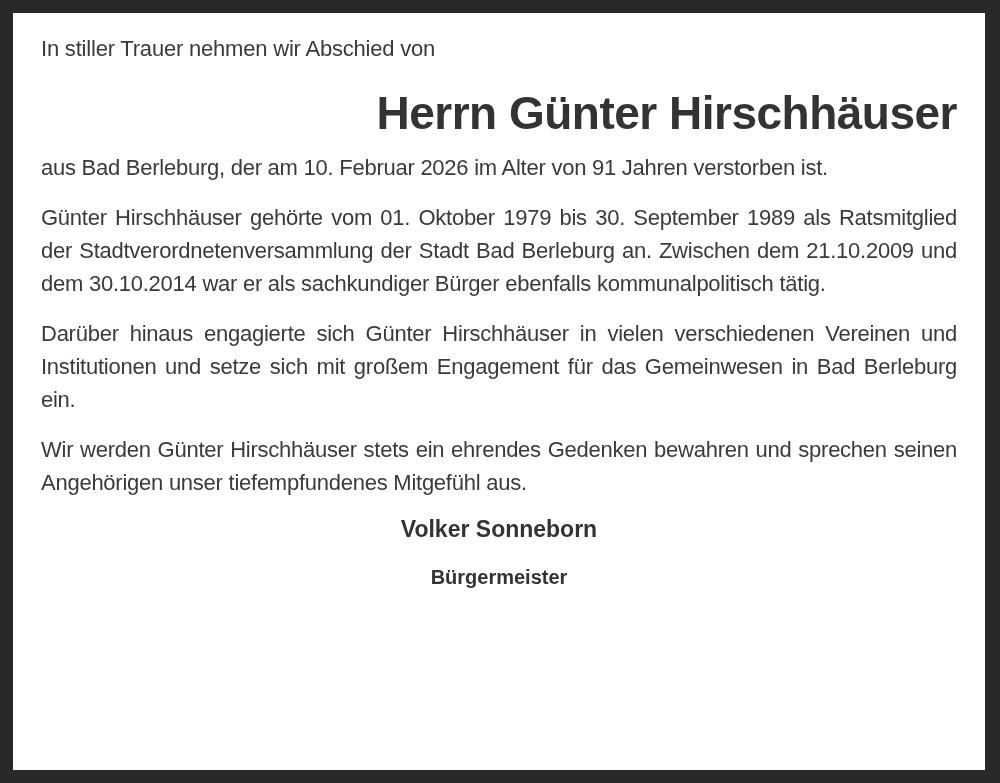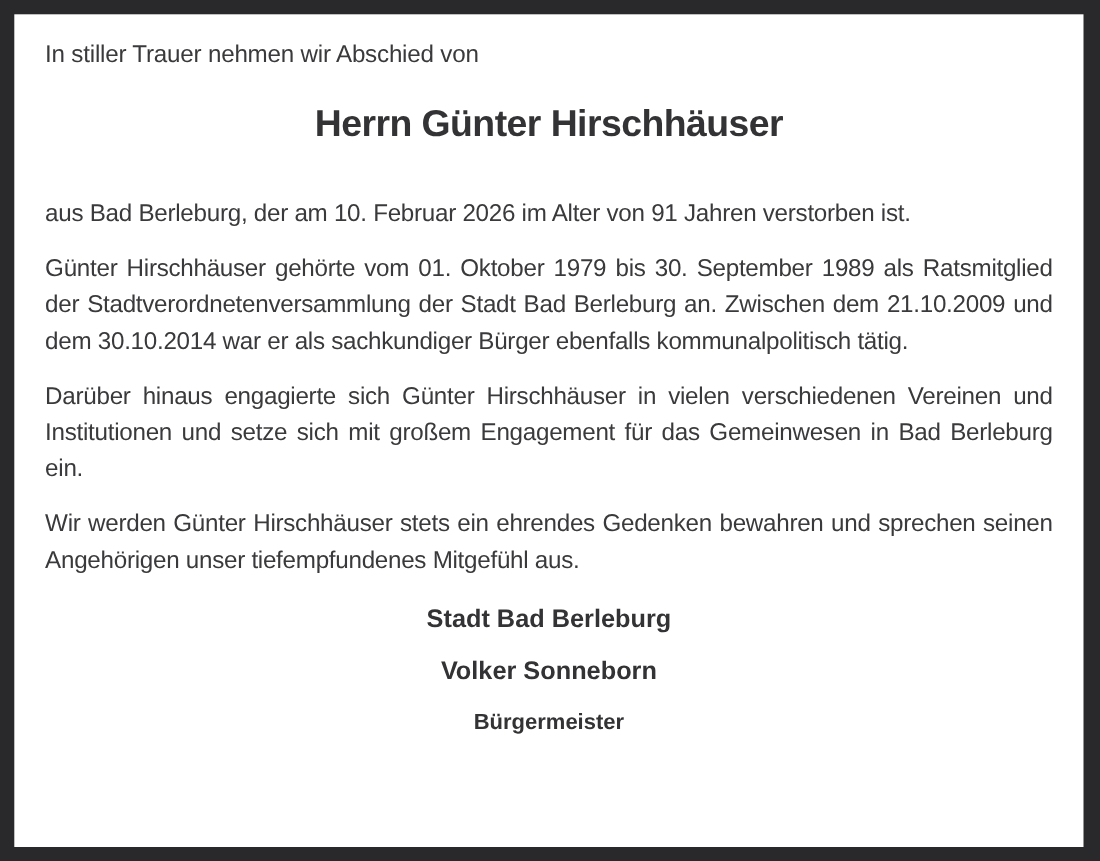--- a/index.html
+++ b/index.html
@@ -31,36 +31,36 @@
     overflow: hidden;
   }
   .intro {
     margin-top: 14px;
     font-size: 22px;
     letter-spacing: -0.2px;
     line-height: 28px;
   }
   .headline {
     margin: 24px 0 0 0;
-    text-align: center;
-    font-size: 34px;
+    text-align: right;
+    font-size: 46px;
     font-weight: bold;
     letter-spacing: -0.5px;
     color: #333335;
     line-height: 52px;
   }
   .body-par {
     margin: 17px 0 0 0;
     font-size: 22px;
     line-height: 33px;
     letter-spacing: -0.25px;
     text-align: justify;
   }
   .body-par.first {
-    margin-top: 38px;
+    margin-top: 12px;
   }
   .dateline {
     margin: 6px 0 0 0;
     font-size: 22px;
     line-height: 33px;
     letter-spacing: -0.25px;
     text-align: left;
   }
   .signature {
     text-align: center;
@@ -96,19 +96,18 @@
     <p class="body-par first">aus Bad Berleburg, der am 10. Februar 2026 im Alter von 91 Jahren verstorben ist.</p>
 
     <p class="body-par">Günter Hirschhäuser gehörte vom 01. Oktober 1979 bis 30. September 1989 als Ratsmitglied der Stadtverordnetenversammlung der Stadt Bad Berleburg an. Zwischen dem 21.10.2009 und dem 30.10.2014 war er als sachkundiger Bürger ebenfalls kommunalpolitisch tätig.</p>
 
     <p class="body-par">Darüber hinaus engagierte sich Günter Hirschhäuser in vielen verschiedenen Vereinen und Institutionen und setze sich mit großem Engagement für das Gemeinwesen in Bad Berleburg ein.</p>
 
     <p class="body-par">Wir werden Günter Hirschhäuser stets ein ehrendes Gedenken bewahren und sprechen seinen Angehörigen unser tiefempfundenes Mitgefühl aus.</p>
 
 
     <div class="signature">
-      <p class="sig-org">Stadt Bad Berleburg</p>
       <p class="sig-name">Volker Sonneborn</p>
       <p class="sig-title">Bürgermeister</p>
     </div>
 
   </div>
 </div>
 
 </body></html>

